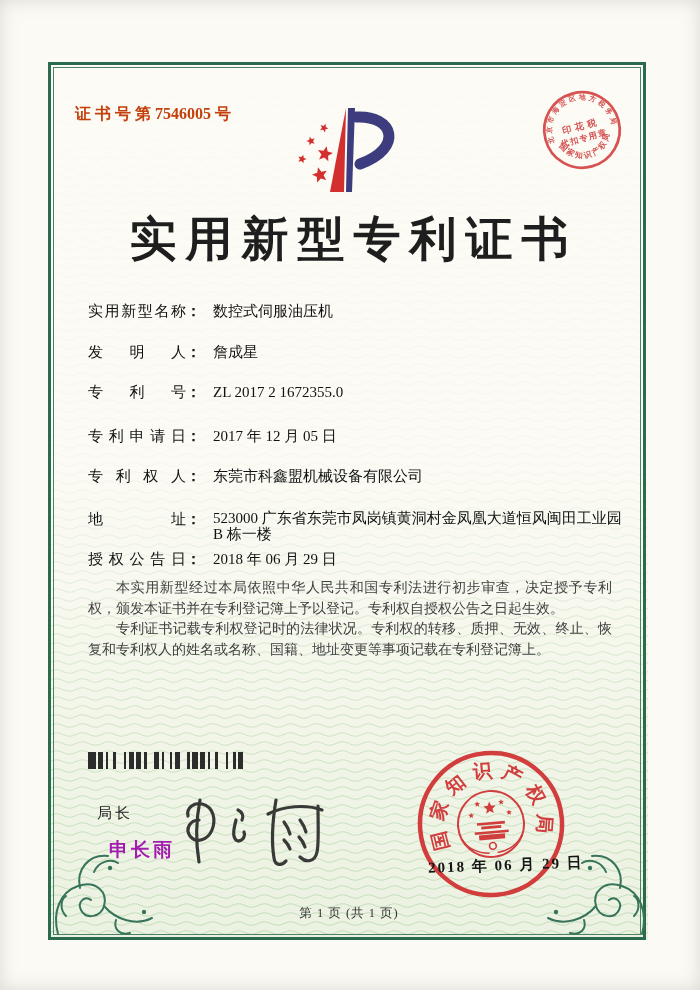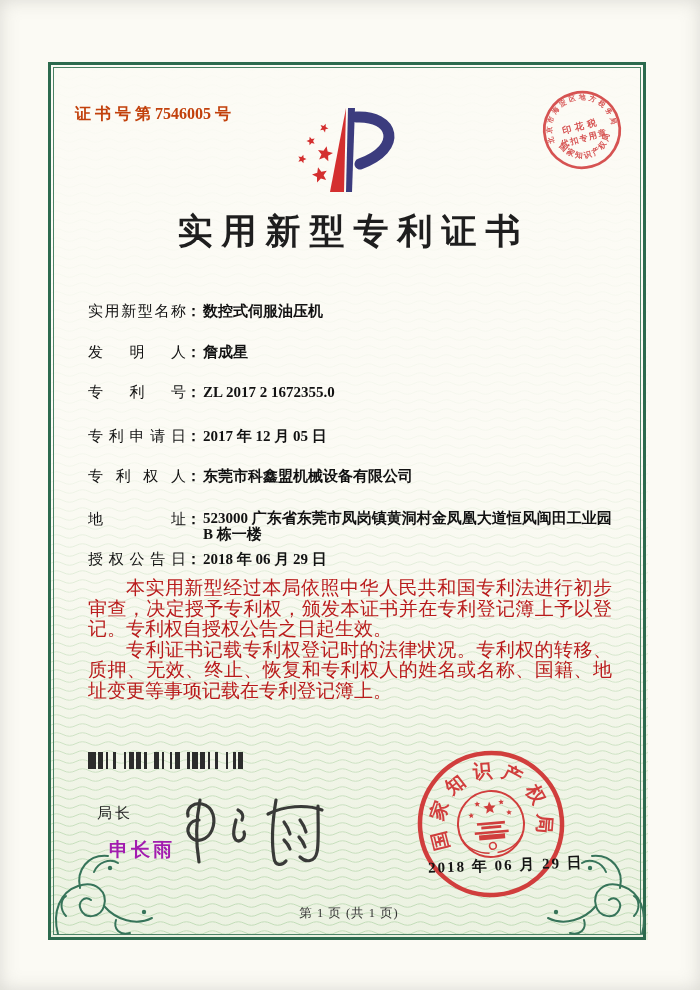--- a/index.html
+++ b/index.html
@@ -12,31 +12,31 @@
   .abs{position:absolute}
   
   .bg-waves{left:50px;top:64px;width:598px;height:876px;z-index:0}
   
   .frame-outer{left:48px;top:62px;width:598px;height:878px;
     border:3px solid #2c6a4e;box-sizing:border-box;z-index:1;pointer-events:none}
   .frame-inner{position:absolute;left:2px;top:2px;right:2px;bottom:2px;
     border:1px solid #4a8266}
   .cert-no{left:75px;top:104px;font-size:16px;color:#c2410c;font-weight:600;z-index:3}
   .logo{left:290px;top:102px;width:118px;height:100px;z-index:3}
-  .title{left:50px;top:208px;width:598px;text-align:center;font-size:35px;
+  .title{left:50px;top:208px;width:598px;text-align:center;font-size:47px;
     font-weight:700;letter-spacing:9px;text-indent:9px;color:#1e1e1e;z-index:3}
   .row{left:88px;width:524px;font-size:15px;color:#121212;z-index:3;white-space:nowrap}
   .flabel{display:inline-block;width:98px;text-align:justify;text-align-last:justify;
     font-weight:400;vertical-align:top}
   .colon{font-weight:600}
-  .fvalue{margin-left:2px;font-weight:700}
+  .fvalue{margin-left:12px;font-weight:400}
   .wrapval{display:inline-block;width:415px;white-space:normal;vertical-align:top;line-height:16px}
   .subfield{position:absolute;left:304px;top:0;white-space:nowrap}
-  .paras{left:88px;top:578px;width:524px;font-size:19px;line-height:20.6px;
-    color:#b91c1c;text-align:justify;z-index:3}
+  .paras{left:88px;top:578px;width:524px;font-size:14px;line-height:20.6px;
+    color:#404040;text-align:justify;z-index:3}
   .paras p{margin:0;text-indent:2em}
   .barcode{left:88px;top:752px;width:160px;height:17px;display:flex;z-index:3}
   .barcode span{height:100%;flex:0 0 auto}
   .sig-title{left:97px;top:804px;font-size:15px;letter-spacing:3px;color:#222;font-weight:400;z-index:3}
   .sig-name{left:109px;top:837px;font-size:19px;letter-spacing:3px;color:#a21caf;font-weight:600;z-index:3}
   .sig-script{left:172px;top:786px;width:185px;height:95px;z-index:3}
   .seal{left:411px;top:744px;width:160px;height:160px;z-index:4;opacity:.92}
   .seal-date{left:428px;top:856px;font-size:15px;font-weight:600;letter-spacing:2px;
     color:#151515;transform:rotate(-2deg);z-index:5;white-space:nowrap}
   .tax-stamp{left:536px;top:84px;width:92px;height:92px;z-index:3;opacity:.92}

